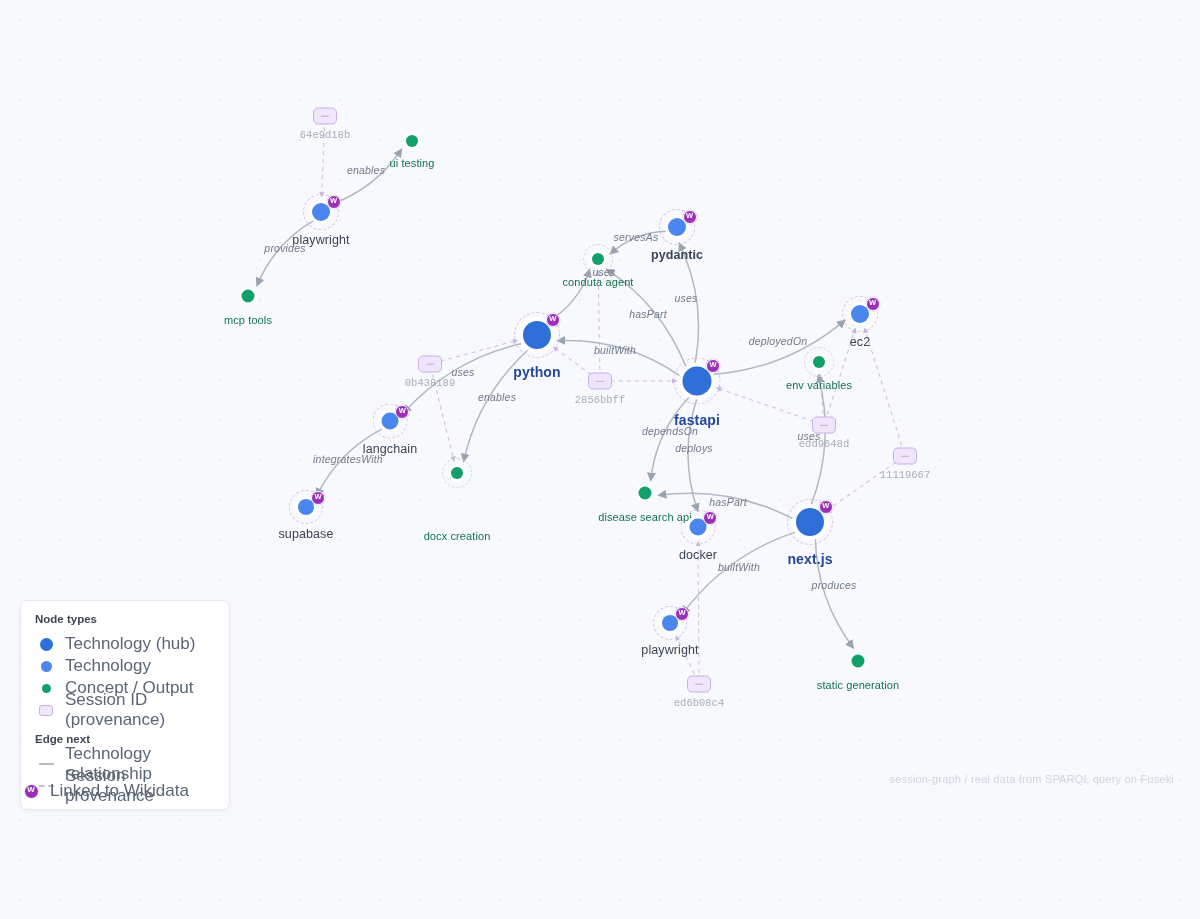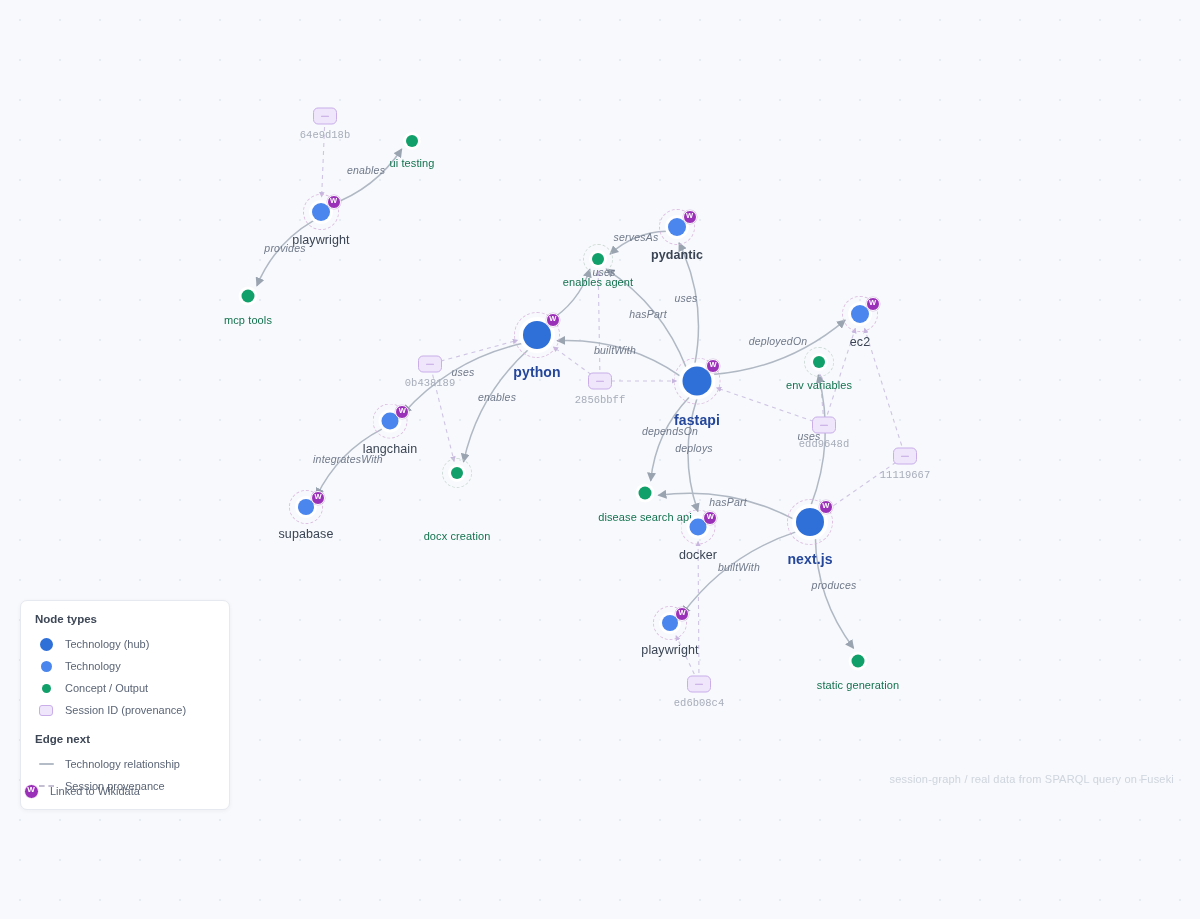--- a/index.html
+++ b/index.html
@@ -197,24 +197,23 @@
   .sw-line-dash {
     width: 15px; height: 0;
     border-top: 2px dashed #c4bed2;
   }
   .sw-wd {
     width: 13px; height: 13px; border-radius: 50%;
     background: #9b30b8; border: 1.5px solid #fff;
     color:#fff; font-size:8px; font-weight:bold; line-height:10px; text-align:center;
   }
   .legend-text {
-    font-size: 11px;
+    font-size: 17px;
     color: #5b6576;
     margin-left: 8px;
-    text-align: center;
   }
   #legend-wikidata-row {
     position: absolute;
     left: 20px;
     top: 783px;
     display: flex;
     align-items: center;
     height: 16px;
   }
 
@@ -295,21 +294,21 @@
       </div>
       <div class="node" style="left: 537px; top: 335px;">
         <div class="halo" style="width: 44px; height: 44px;"></div>
         <div class="node-dot hub" style="width: 28px; height: 28px;"></div>
         <div class="wd-badge" style="left: 8.68px; top: -22px;">W</div>
         <div class="node-label hub-label" style="top: 29px;">python</div>
       </div>
       <div class="node" style="left: 598px; top: 259px;">
         <div class="halo concept-halo" style="width: 28px; height: 28px;"></div>
         <div class="node-dot concept" style="width: 12px; height: 12px;"></div>
-        <div class="node-label concept-label" style="top: 17px;">enables agent</div>
+        <div class="node-label concept-label" style="top: 17px;">conduta agent</div>
       </div>
       <div class="node" style="left: 677px; top: 227px;">
         <div class="halo" style="width: 34px; height: 34px;"></div>
         <div class="node-dot tech" style="width: 18px; height: 18px;"></div>
         <div class="wd-badge" style="left: 5.58px; top: -17px;">W</div>
         <div class="node-label " style="top: 21px; font-weight: bold;">pydantic</div>
       </div>
       <div class="node" style="left: 697px; top: 381px;">
         <div class="halo" style="width: 45px; height: 45px;"></div>
         <div class="node-dot hub" style="width: 29px; height: 29px;"></div>

